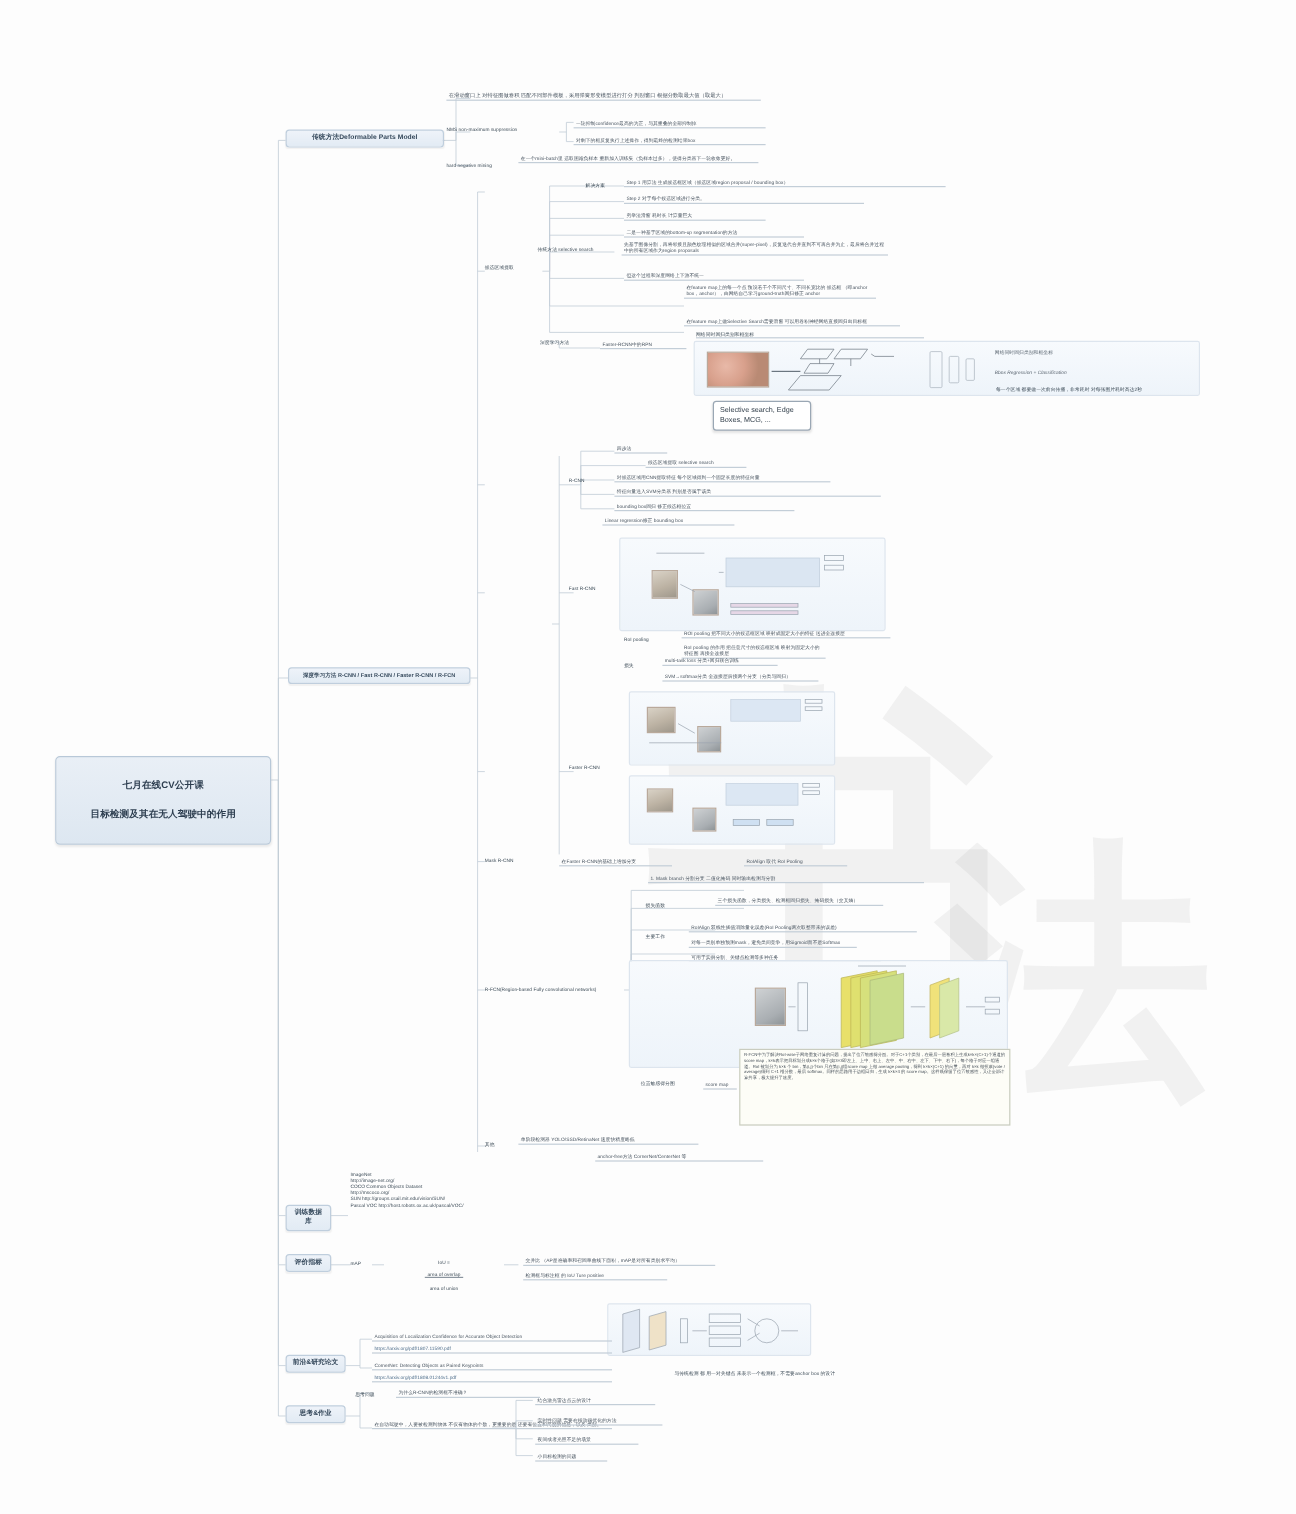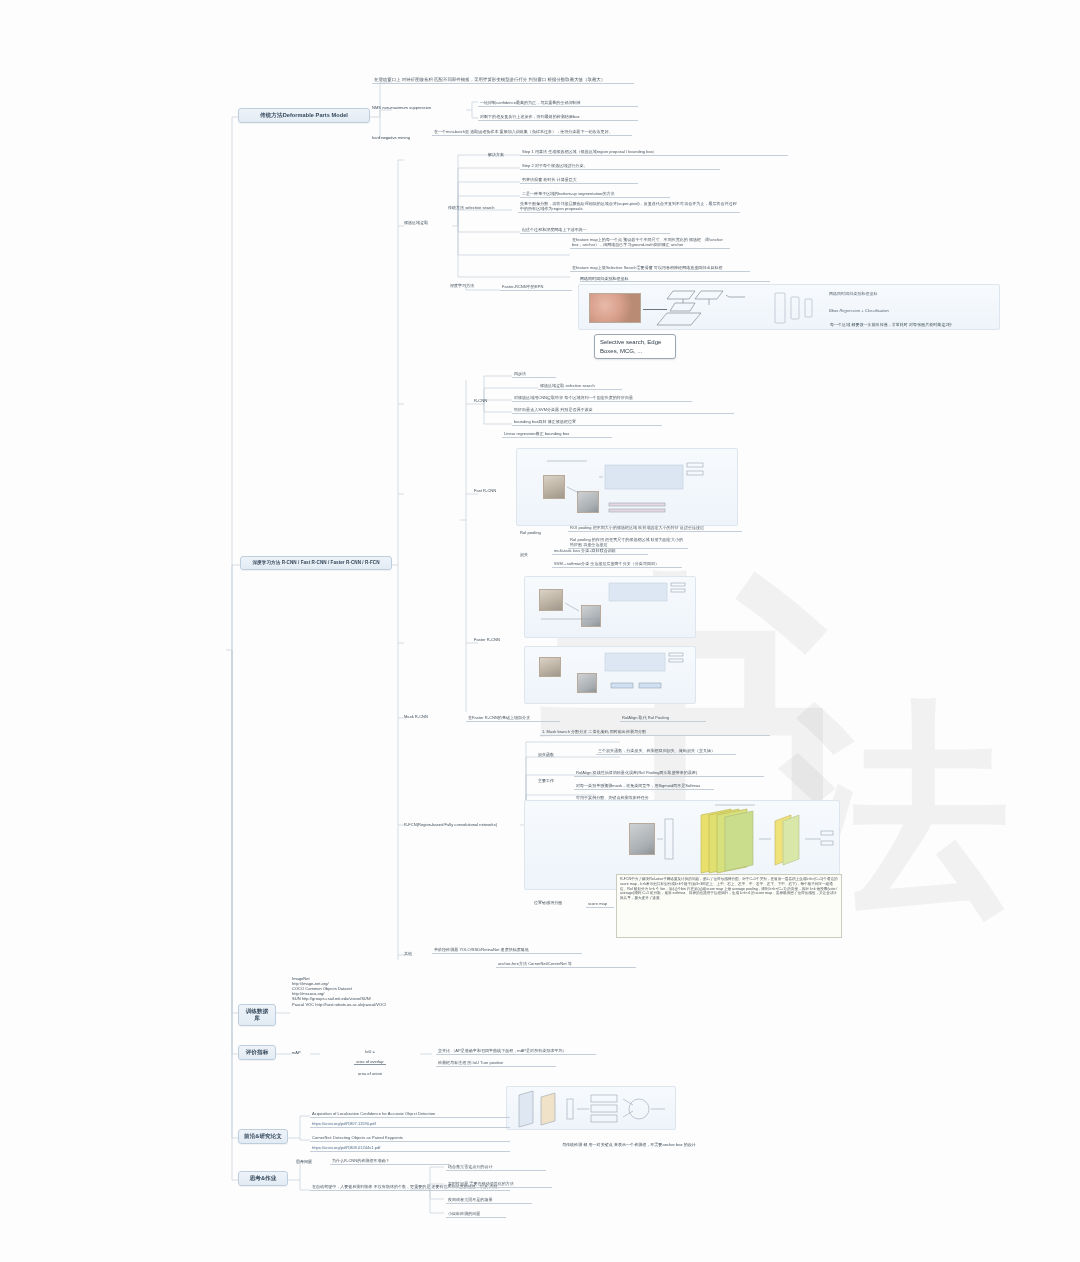--- a/index.html
+++ b/index.html
@@ -182,20 +182,24 @@
 
       <path d="M288,1180 L300,1180 L300,1161 L310,1161"></path>
       <path d="M300,1180 L300,1190 L310,1190"></path>
       <path d="M410,1190 L430,1190 L430,1167 L444,1167"></path>
       <path d="M430,1190 L430,1184 L444,1184"></path>
       <path d="M430,1190 L430,1199 L444,1199"></path>
       <path d="M430,1190 L430,1213 L444,1213"></path>
     </g>
   </svg>
 
+  <div class="node root" style="left:46px; top:630px; width:180px;">
+    <div>七月在线CV公开课</div>
+    <div>目标检测及其在无人驾驶中的作用</div>
+  </div>
 
   <div class="node branch" style="left:238px; top:108px; width:132px;">传统方法Deformable Parts Model</div>
 
   <div class="node branch" style="left:240px; top:556px; width:152px; font-size:4.6px;">深度学习方法 R-CNN / Fast R-CNN / Faster R-CNN / R-FCN</div>
 
   <div class="node branch" style="left:238px; top:1004px; width:38px;">训练数据库</div>
 
   <div class="node branch" style="left:238px; top:1045px; width:38px;">评价指标</div>
 
   <div class="node branch" style="left:238px; top:1129px; width:50px;">前沿&amp;研究论文</div>

